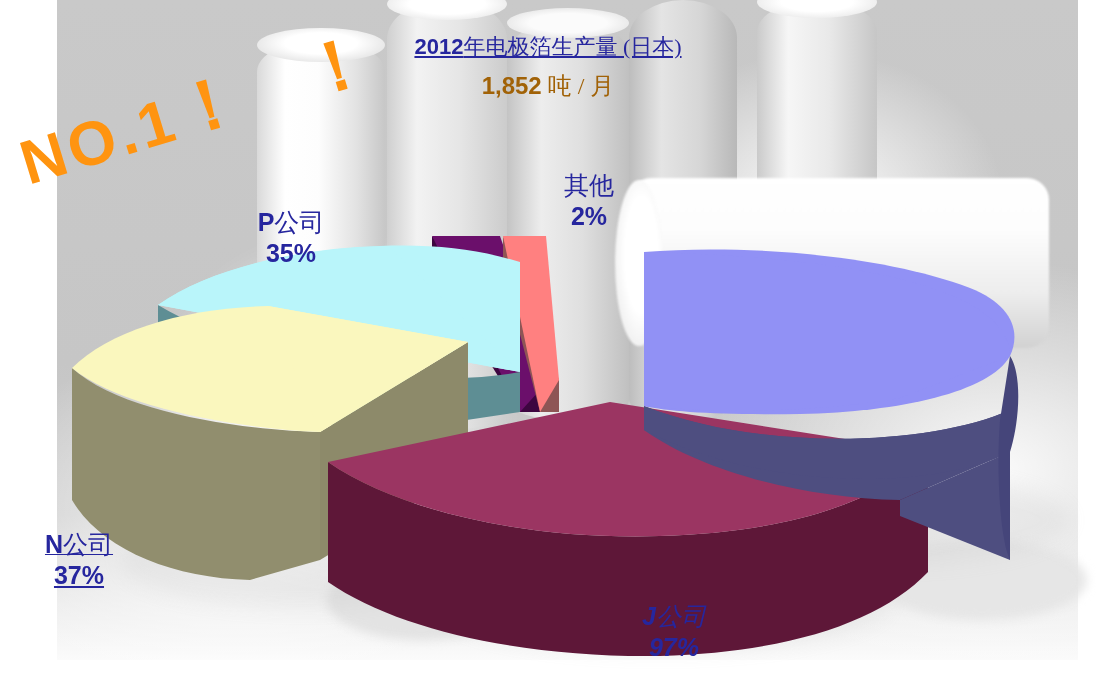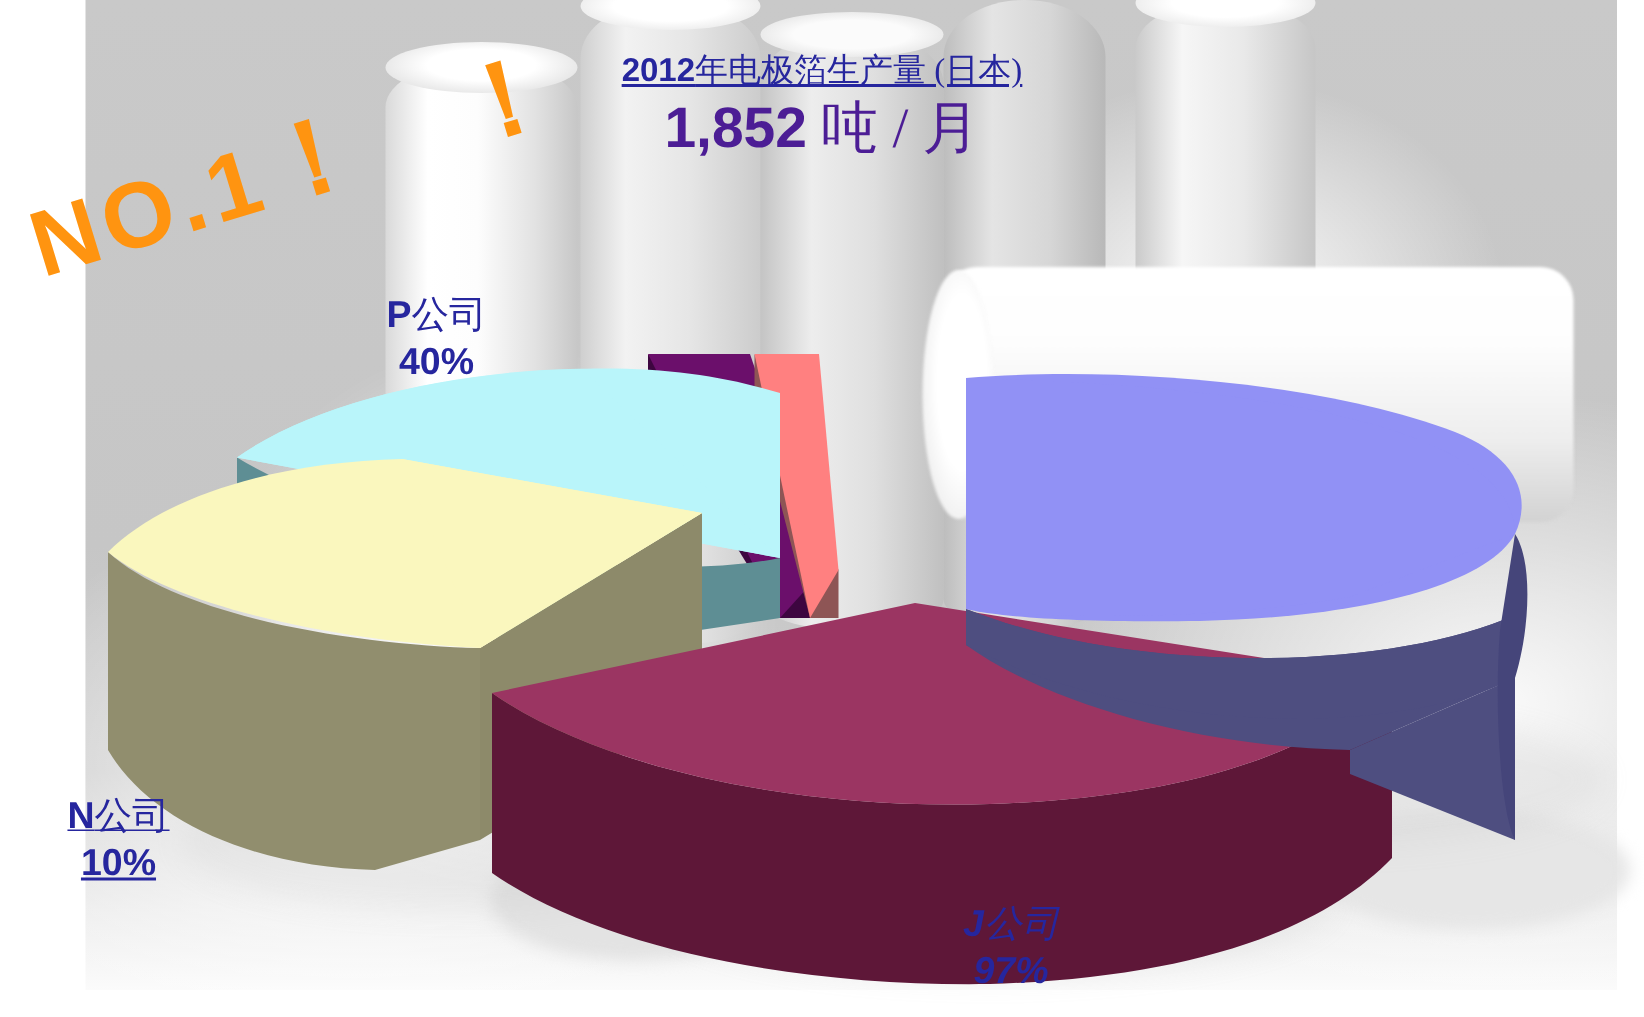--- a/index.html
+++ b/index.html
@@ -30,21 +30,21 @@
     position:absolute;left:0;top:28px;width:1096px;text-align:center;
     pointer-events:none;
   }
   .title-line1{
     font-size:22px;line-height:38px;color:#26269e;letter-spacing:0px;
     font-family:"Liberation Serif","DejaVu Serif",serif;
     text-decoration:underline;
   }
   .title-line1 .lat{font-family:"Liberation Sans",sans-serif;font-weight:bold;}
   .title-line2{
-    font-size:38px;line-height:40px;color:#4c1d95;
+    font-size:24px;line-height:40px;color:#a16207;
     font-family:"Liberation Serif","DejaVu Serif",serif;
   }
   .title-line2 .lat{font-family:"Liberation Sans",sans-serif;font-weight:bold;}
 
   
   .no1{
     position:absolute;left:8px;top:118px;
     color:#FF9410;font-size:62px;font-weight:bold;
     font-family:"Liberation Sans","DejaVu Sans",sans-serif;
     transform:rotate(-17deg);transform-origin:left top;
@@ -60,21 +60,21 @@
   }
   .lbl .name .lat{font-family:"Liberation Sans",sans-serif;font-weight:bold;}
   .lbl .pct{
     font-size:25px;font-weight:bold;display:block;margin-top:1px;
     font-family:"Liberation Sans","DejaVu Sans",sans-serif;
   }
   .lbl.red{color:#FF0000;}
   .lbl.red .name{font-size:29px;}
   .lbl.red .pct{font-size:29px;}
 
-  #label-p{left:226px;top:196px;width:130px;text-align:center;}
+  #label-p{left:226px;top:208px;width:130px;text-align:center;}
   #label-a{left:425px;top:172px;width:112px;}
   #label-other{left:536px;top:172px;width:106px;}
   #label-nippon{left:818px;top:184px;width:220px;}
   #label-n{left:8px;top:530px;width:142px;text-decoration:underline;}
   #label-j{left:604px;top:602px;width:140px;font-style:italic;}
 
   
   .source{
     position:absolute;left:6px;top:648px;
     font-size:14px;color:#33337f;letter-spacing:0px;
@@ -202,29 +202,33 @@
 
   <div class="title-block">
     <div class="title-line1"><span class="lat">2012</span><span>年电极箔生产量 (日本)</span></div>
     <div class="title-line2"><span class="lat">1,852</span><span> 吨 / 月</span></div>
   </div>
 
   <div class="no1"><span>NO.1</span><span class="bang">！ ！</span></div>
 
   <div class="lbl" id="label-p">
     <span class="name"><span class="lat">P</span><span>公司</span></span>
-    <span class="pct">40%</span>
-  </div>
-
-
+    <span class="pct">35%</span>
+  </div>
+
+
+  <div class="lbl" id="label-other">
+    <span class="name"><span>其他</span></span>
+    <span class="pct">2%</span>
+  </div>
 
 
   <div class="lbl" id="label-n">
     <span class="name"><span class="lat">N</span><span>公司</span></span>
-    <span class="pct">10%</span>
+    <span class="pct">37%</span>
   </div>
 
   <div class="lbl" id="label-j">
     <span class="name"><span class="lat">J</span><span>公司</span></span>
     <span class="pct">97%</span>
   </div>
 
 
 </div>
 

